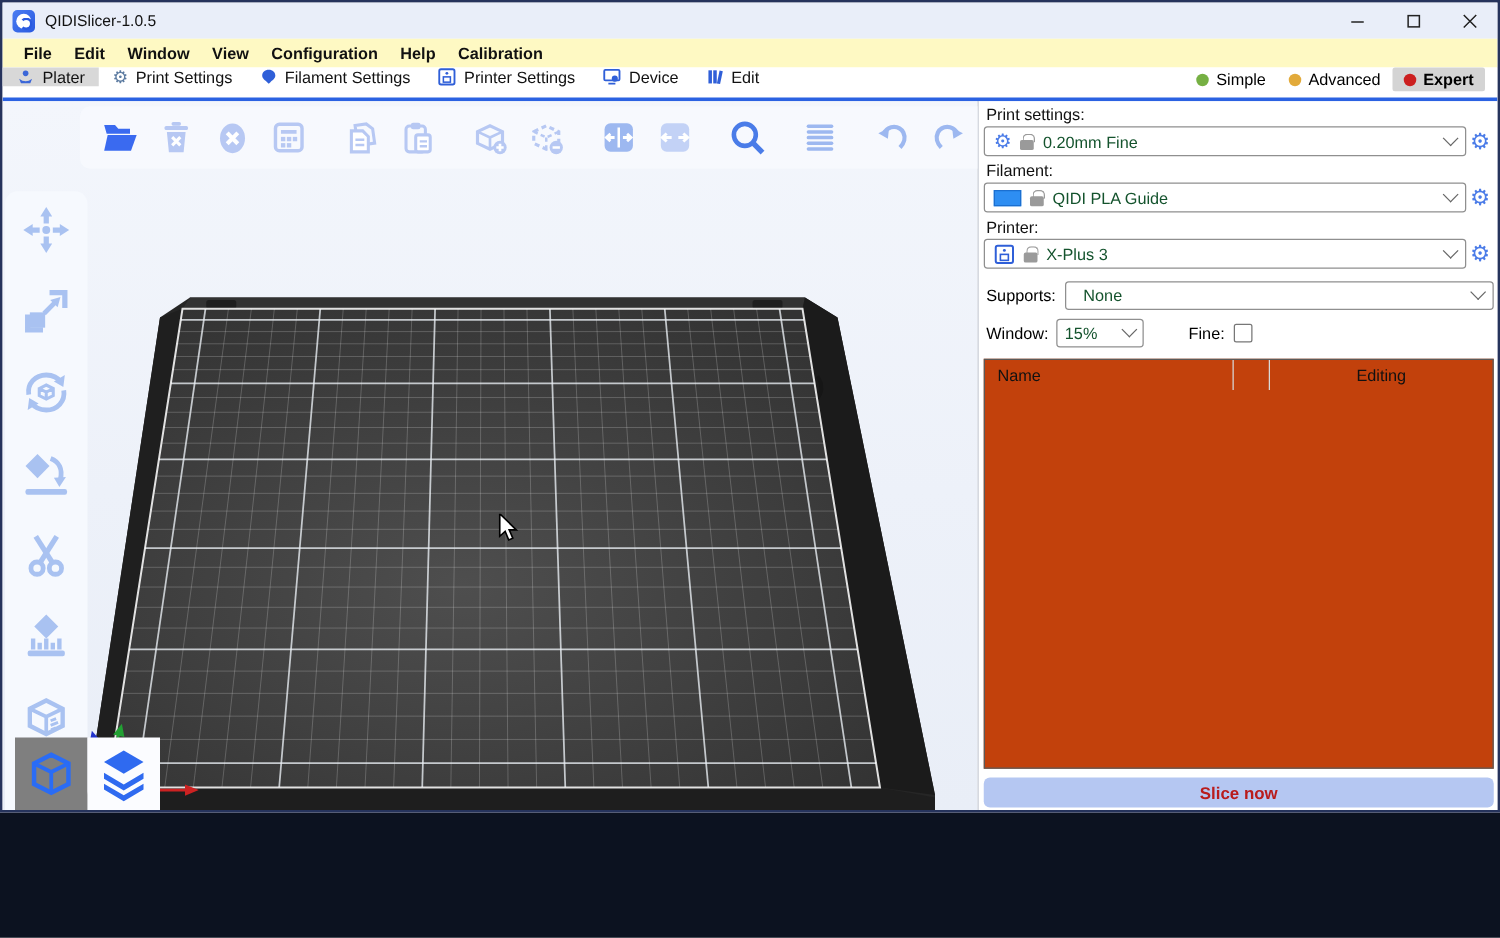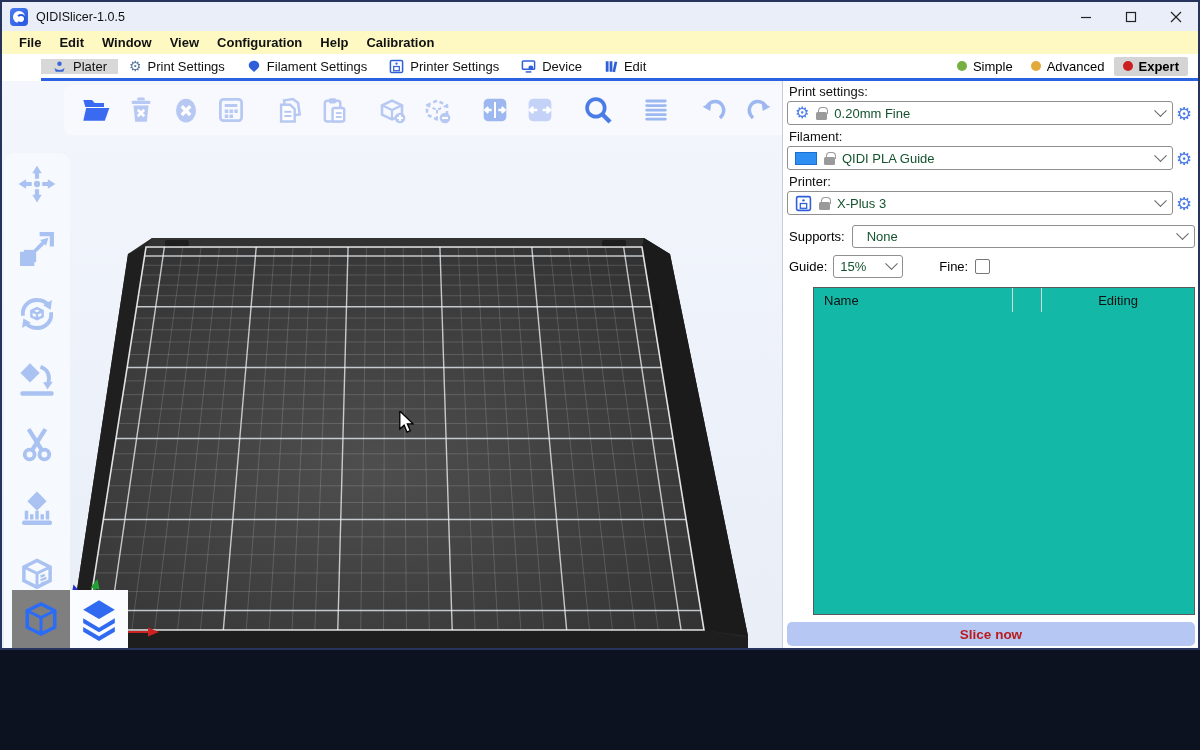--- a/index.html
+++ b/index.html
@@ -14,21 +14,21 @@
   .title-text { font-size:12.5px; color:#111; }
   .win-controls { margin-left:auto; display:flex; height:100%; }
   .win-btn { width:45px; height:100%; display:flex; align-items:center; justify-content:center; font-size:14px; color:#222; }
   .win-btn svg { display:block; }
 
   
   .menubar { height:23px; background:#fef9c3; display:flex; align-items:center; padding-left:8px; flex:0 0 auto;font-weight:bold; }
   .menu-item { padding:0 9px; font-size:13px; color:#111; }
 
   
-  .tabbar { height:27px; background:#fff; display:flex; align-items:center; border-bottom:3px solid #2b62e2; flex:0 0 auto;margin-left:39px; }
+  .tabbar { height:27px; background:#fff; display:flex; align-items:flex-start; border-bottom:3px solid #2b62e2; flex:0 0 auto; }
   .tab { display:flex; align-items:center; gap:6px; padding:0 11px; font-size:13px; color:#111; }
   .tab.selected { background:#d8d8d8; }
   .tab .ticon { display:flex; align-items:center; }
   .modes { margin-left:auto; display:flex; align-items:center; padding-right:10px; }
   .mode { display:flex; align-items:center; gap:6px; padding:2px 9px; font-size:13px; border-radius:2px; }
   .mode .dot { width:10px; height:10px; border-radius:50%; }
   .dot-simple { background:#76b043; }
   .dot-advanced { background:#e2aa3a; }
   .dot-expert { background:#cc1f1f; }
   .mode.selected { background:#d4d4d4; font-weight:bold; }
@@ -67,21 +67,21 @@
   .printer-mini { flex:0 0 auto; display:flex; }
 
   .supports-row { display:flex; align-items:center; margin:7px 0 0 2px; }
   .supports-row .rp-inline-label { font-size:13px; margin-right:7px; }
   .infill-row { display:flex; align-items:center; margin:7px 0 0 2px; }
   .infill-row .rp-inline-label { font-size:13px; margin-right:6px; }
   .combo-small { height:23px; border:1px solid #8f8f8f; border-radius:3px; background:#fff; display:flex; align-items:center; padding:0 6px; width:70px; }
   .brim-label { font-size:13px; margin-left:36px; margin-right:7px; }
   .checkbox { width:15px; height:15px; border:1px solid #777; border-radius:2px; background:#fff; }
 
-  .objects-table { margin-top:9px; border:1px solid #5a5a5a; height:428px; display:flex; flex-direction:column; background:#14b8a6;margin-left:26px; }
+  .objects-table { margin-top:9px; border:1px solid #5a5a5a; height:428px; display:flex; flex-direction:column; background:#c2410c; }
   .ot-header { display:flex; height:24px; align-items:center; font-size:13px; color:#111; }
   .col-name { flex:0 0 198px; padding-left:10px; }
   .col-mid { flex:0 0 30px; align-self:stretch; border-left:1px solid #d8d8d8; border-right:1px solid #d8d8d8; }
   .col-edit { flex:1; text-align:center; }
   .ot-body { flex:1; }
 
   .slice-btn { margin-top:7px; height:31px; background:#b5c7f2; border:none; border-radius:5px; font-size:13.5px; font-weight:bold; color:#b91c1c; font-family:"Liberation Sans",sans-serif; width:100%; }
 
   .cursor { position:absolute; left:395px; top:330px; pointer-events:none; }
   svg { display:block; }
@@ -548,21 +548,21 @@
 
       <div class="supports-row">
         <span class="rp-inline-label">Supports:</span>
         <div class="combo" style="height:23px;gap:19px;">
           <span class="combo-text" style="padding-left:7px;">None</span>
           <span class="chev"></span>
         </div>
       </div>
 
       <div class="infill-row">
-        <span class="rp-inline-label">Guide:</span>
+        <span class="rp-inline-label">Window:</span>
         <div class="combo-small">
           <span class="combo-text">15%</span>
           <span class="chev"></span>
         </div>
         <span class="brim-label">Fine:</span>
         <span class="checkbox"></span>
       </div>
 
       <div class="objects-table">
         <div class="ot-header">

